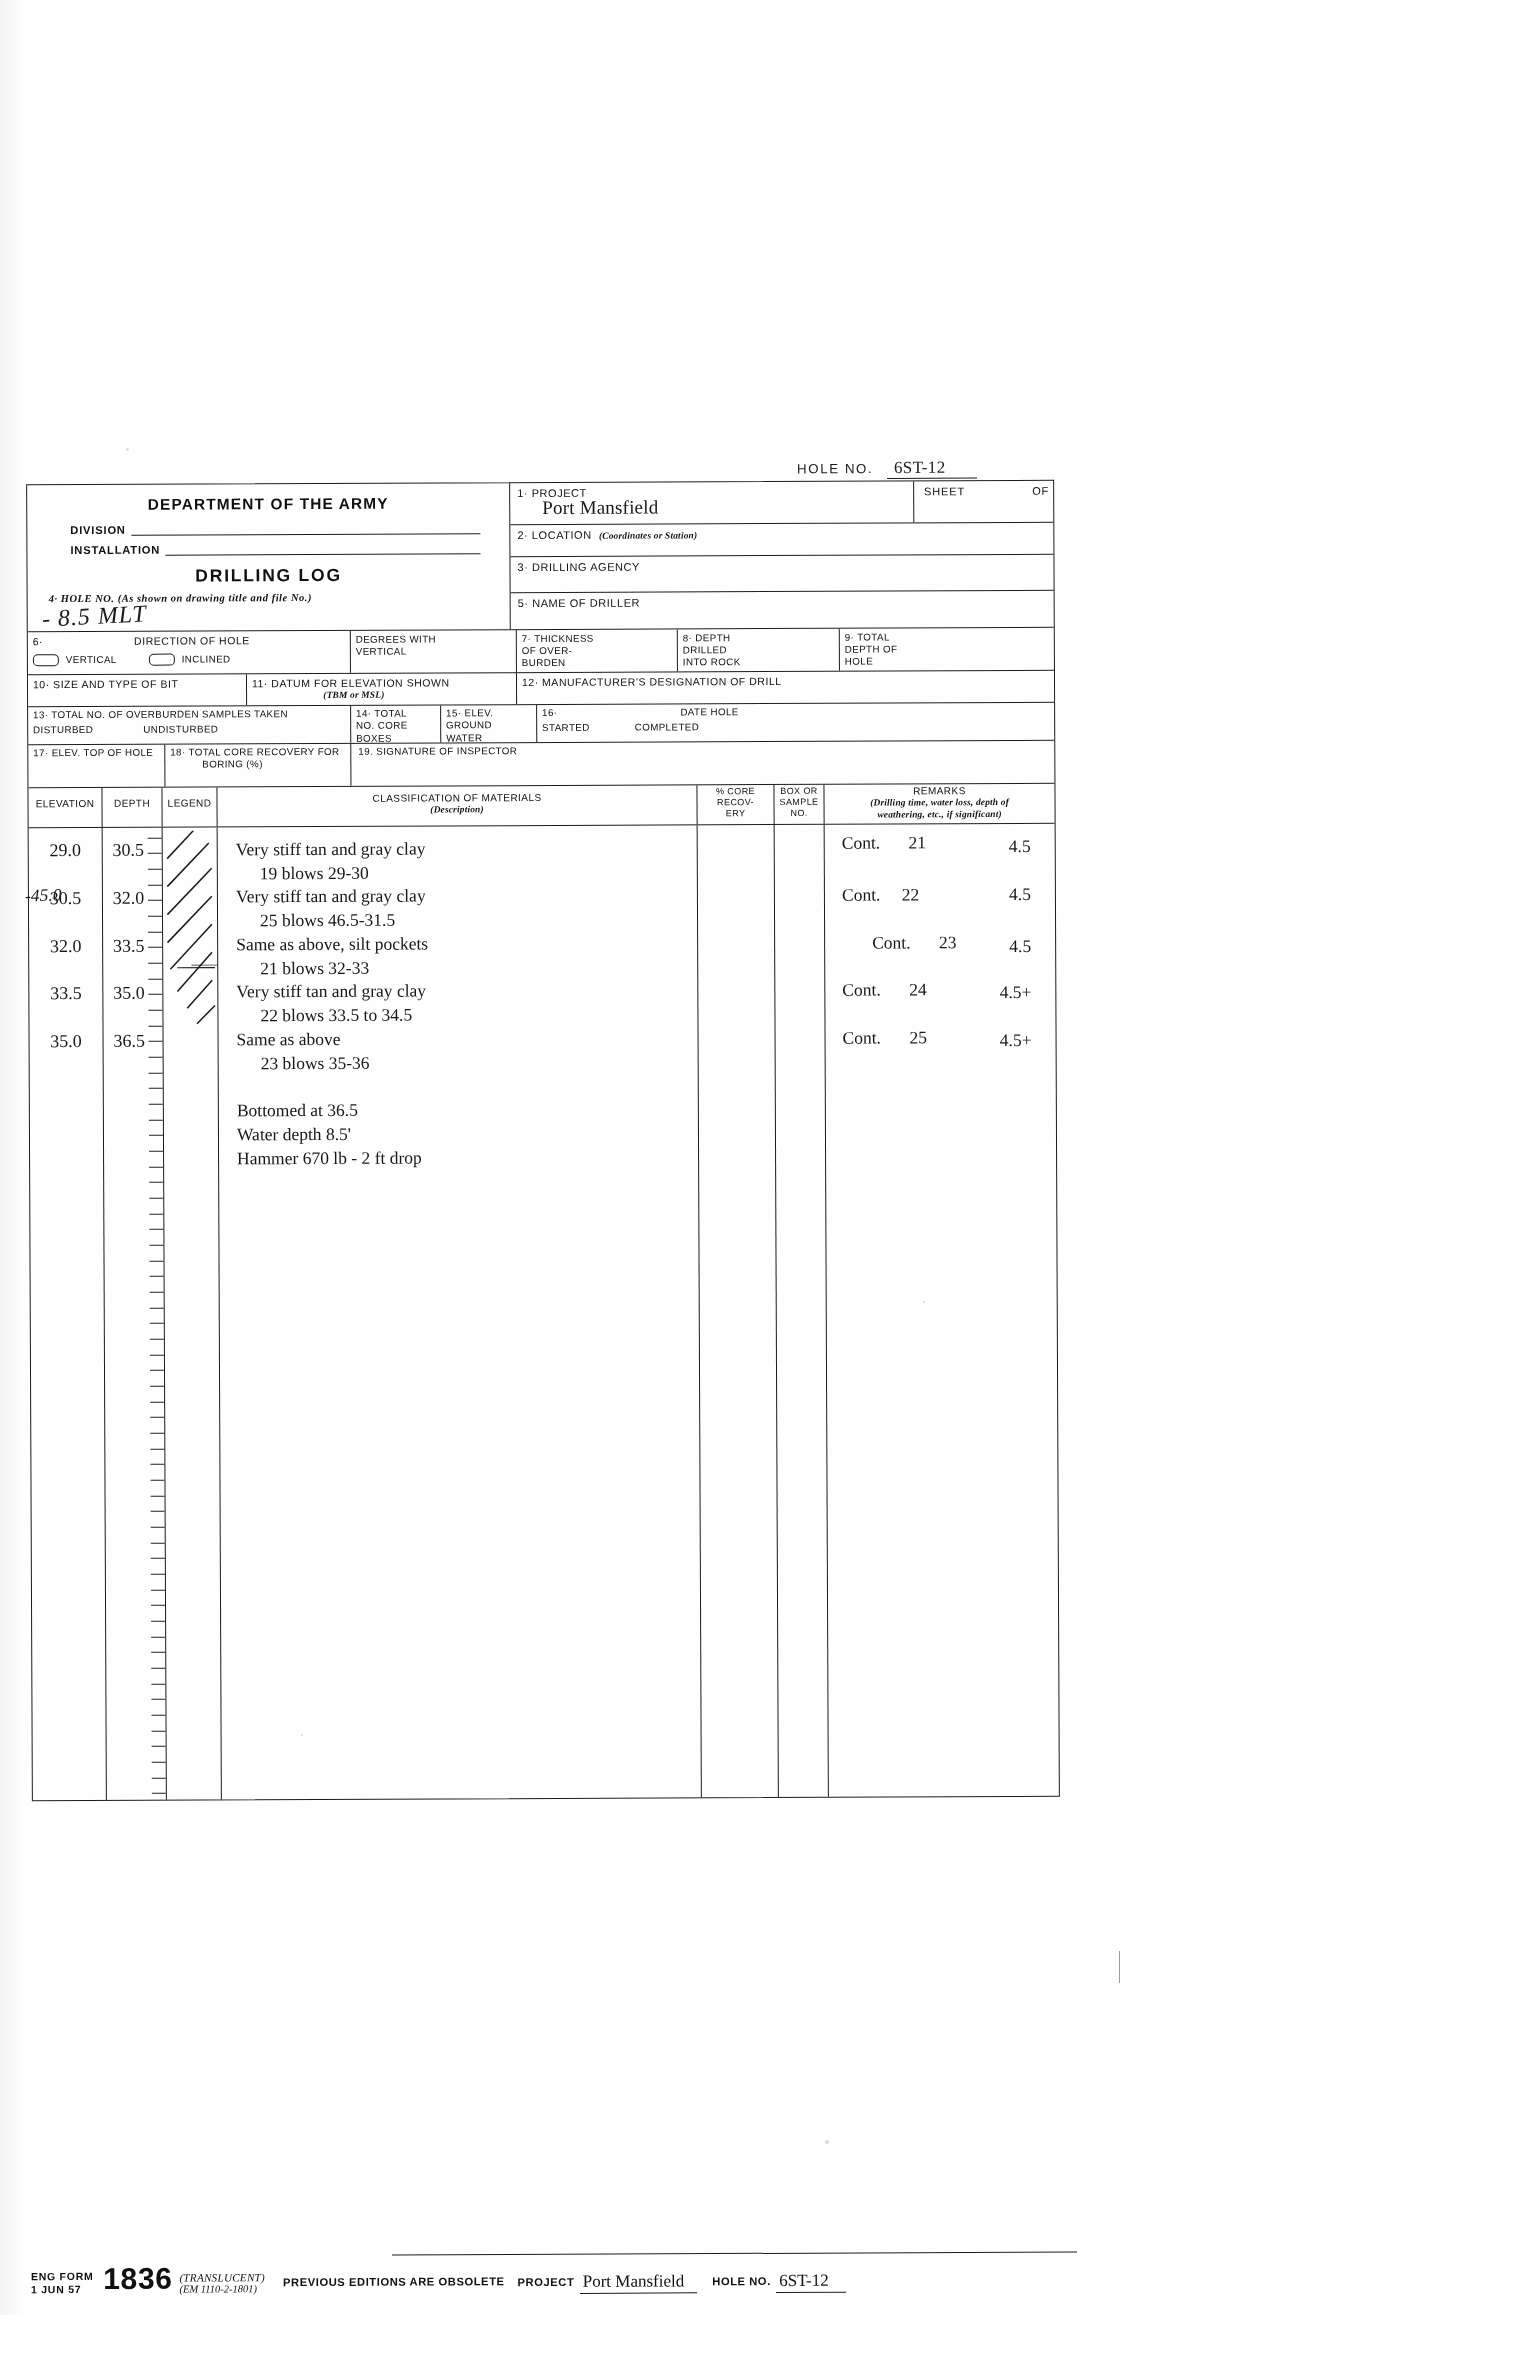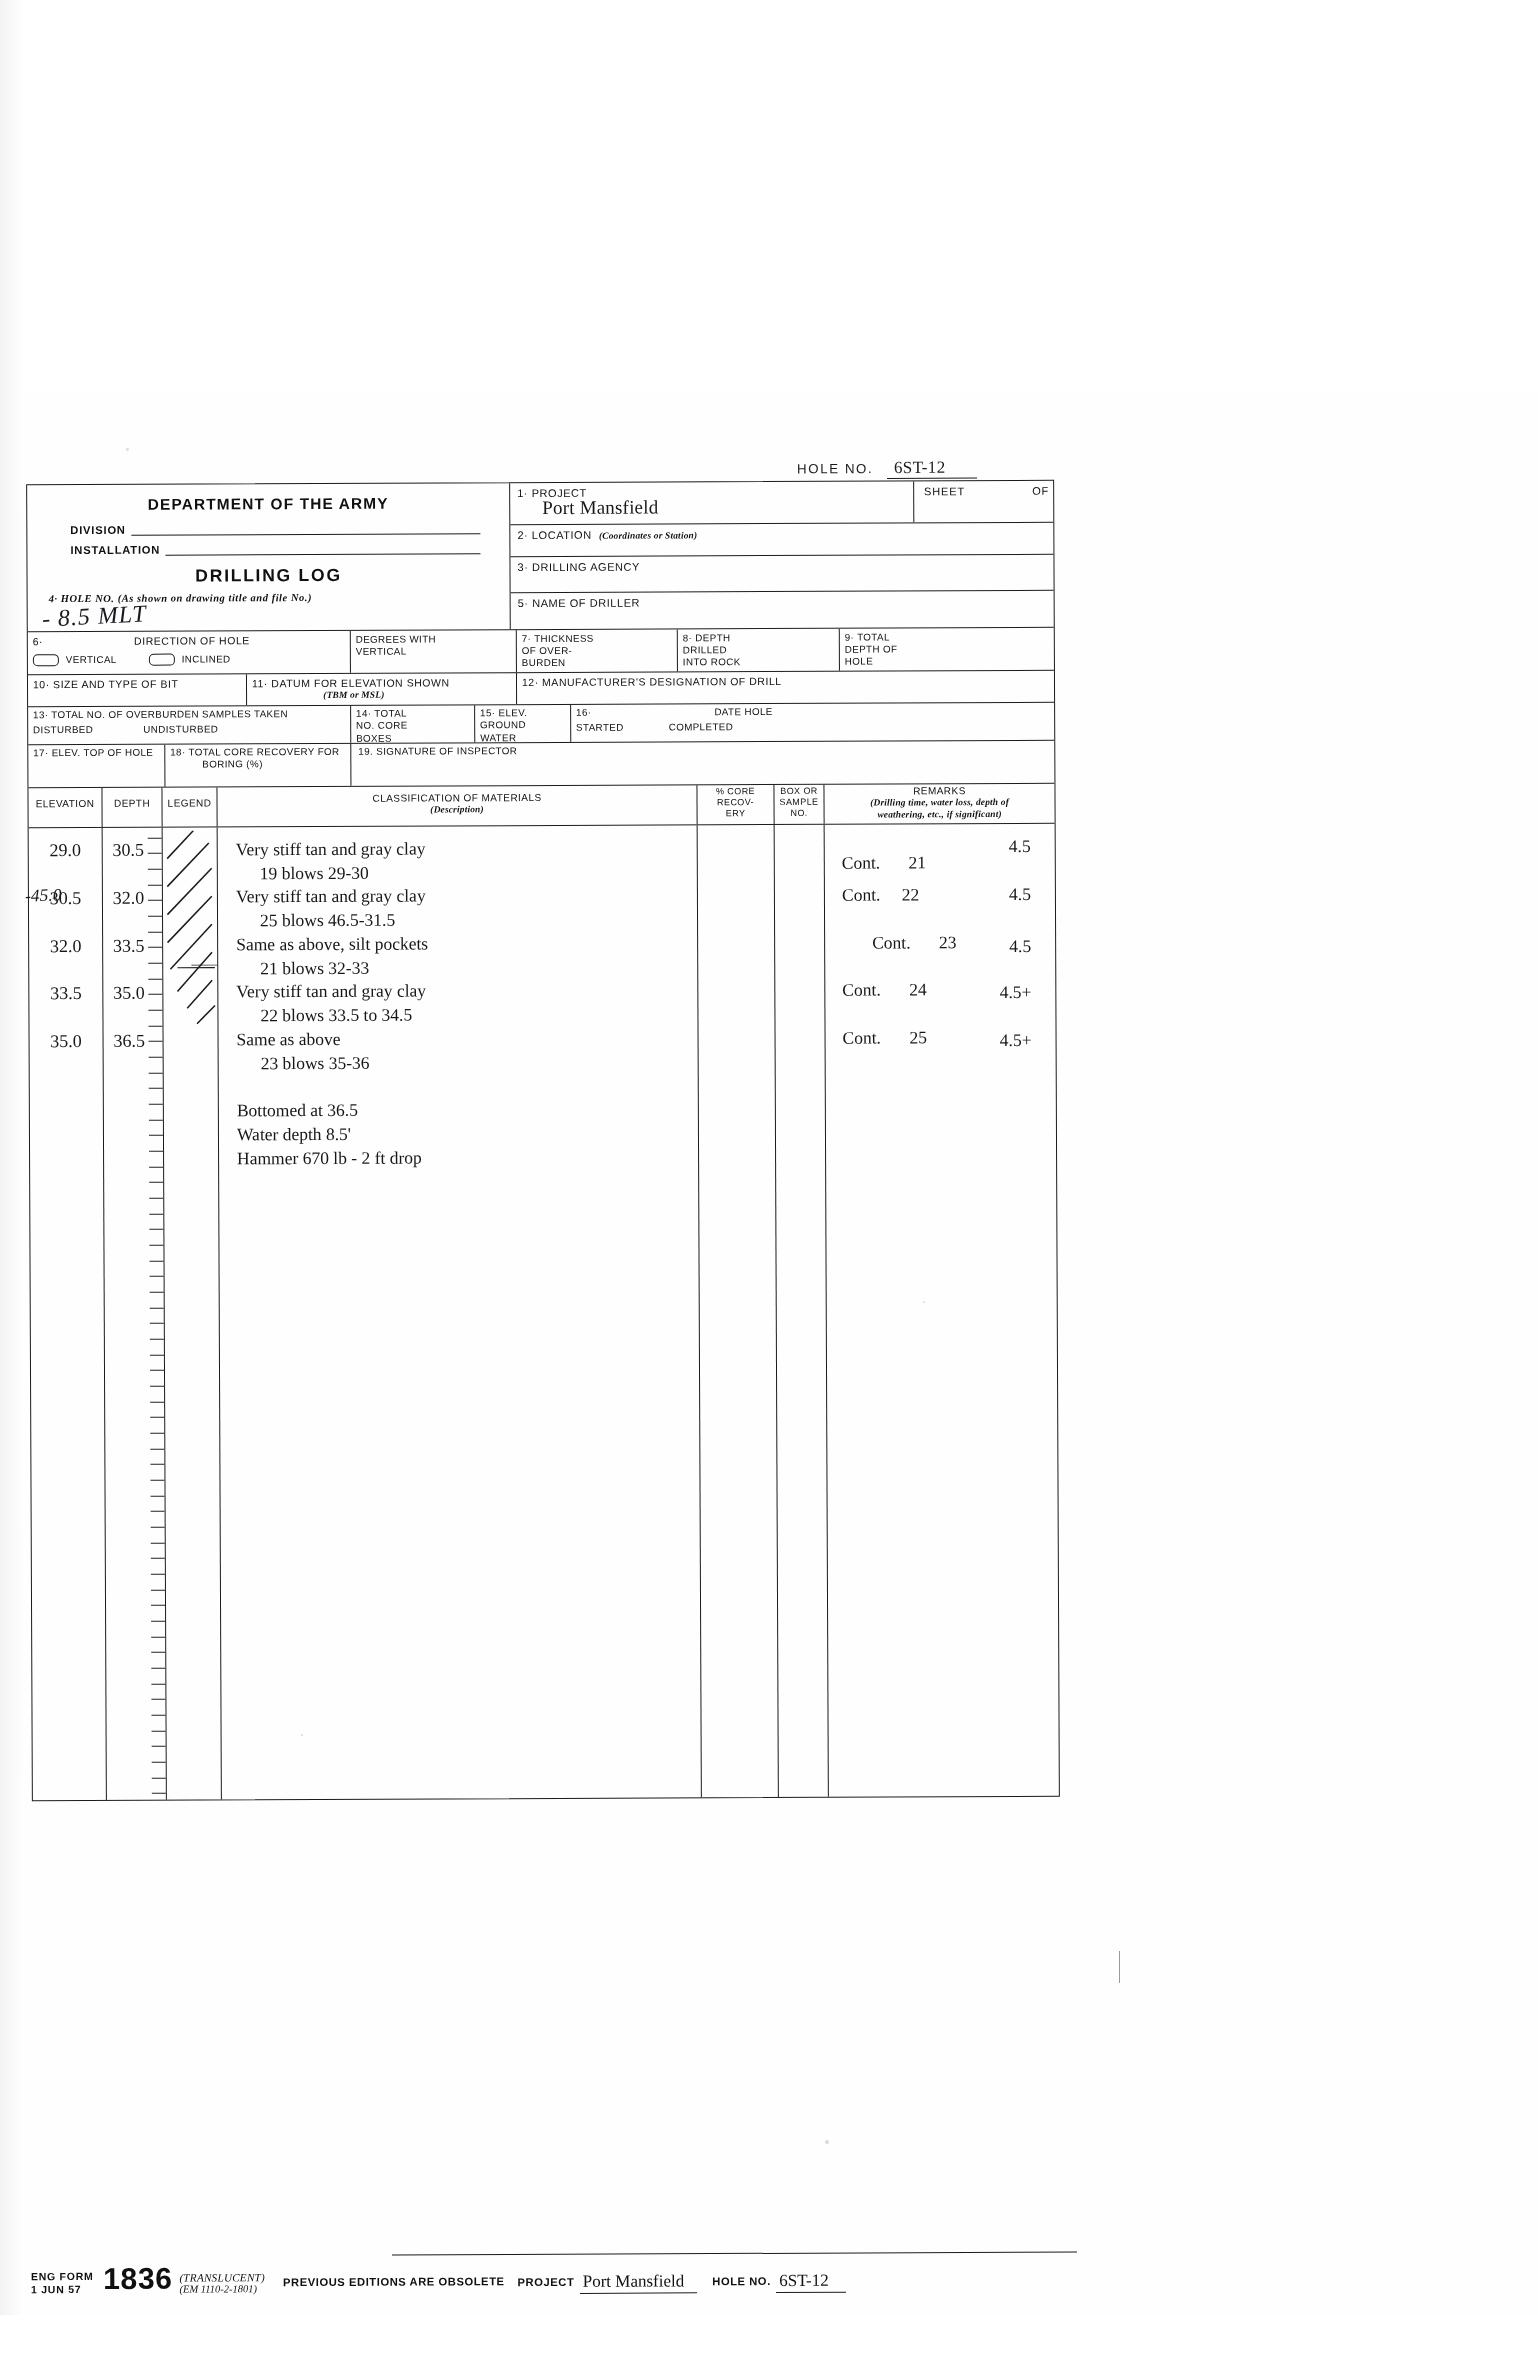--- a/index.html
+++ b/index.html
@@ -329,21 +329,21 @@
     </div>
 
     <div class="row" style="height:38px;">
       <div class="cell" style="width:322px;padding:2.1px 0 0 4.9px;">
         <div class="g-sub">13· TOTAL NO. OF OVERBURDEN SAMPLES TAKEN</div>
         <div style="display:flex;margin-top:2.8px;">
           <span class="g-sub">DISTURBED</span>
           <span class="g-sub" style="margin-left:50px;">UNDISTURBED</span>
         </div>
       </div>
-      <div class="cell bl" style="width:124px;padding:2.1px 0 0 4.9px;">
+      <div class="cell bl" style="width:90px;padding:2.1px 0 0 4.9px;">
         <div class="g-sub">14· TOTAL</div>
         <div class="g-sub">NO. CORE</div>
         <div class="g-sub">BOXES</div>
       </div>
       <div class="cell bl" style="width:96px;padding:2.1px 0 0 4.9px;">
         <div class="g-sub">15· ELEV.</div>
         <div class="g-sub">GROUND</div>
         <div class="g-sub">WATER</div>
       </div>
       <div class="cell bl" style="flex:1;padding:2.1px 0 0 4.9px;">
@@ -523,21 +523,21 @@
           <div>Water depth 8.5'</div>
           <div>Hammer 670 lb - 2 ft drop</div>
         </div>
       </div>
 
       <div class="col c-rec bl"></div>
 
       <div class="col c-box bl"></div>
 
       <div class="col c-rem bl">
-        <div class="rem" style="left:17px;top:28px;text-align:right;">
+        <div class="rem" style="left:17px;top:8px;text-align:right;">
           <span>Cont.</span>
           <span class="n">21</span>
         </div>
         <div class="remnum" style="top:12.6px;">4.5</div>
 
         <div class="rem" style="left:17px;top:60px;">
           <span>Cont.</span>
           <span class="n" style="margin-left:17px;">22</span>
         </div>
         <div class="remnum" style="top:60px;">4.5</div>

